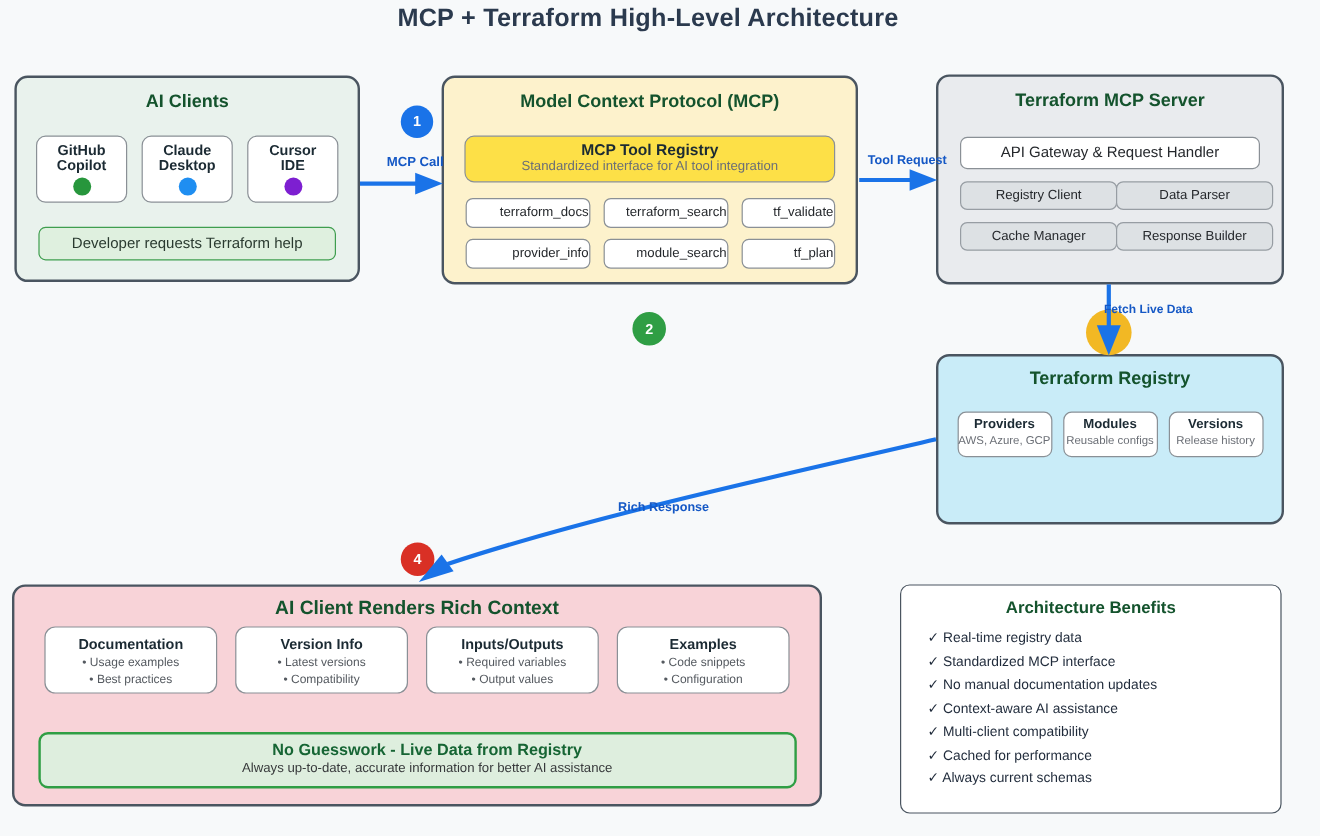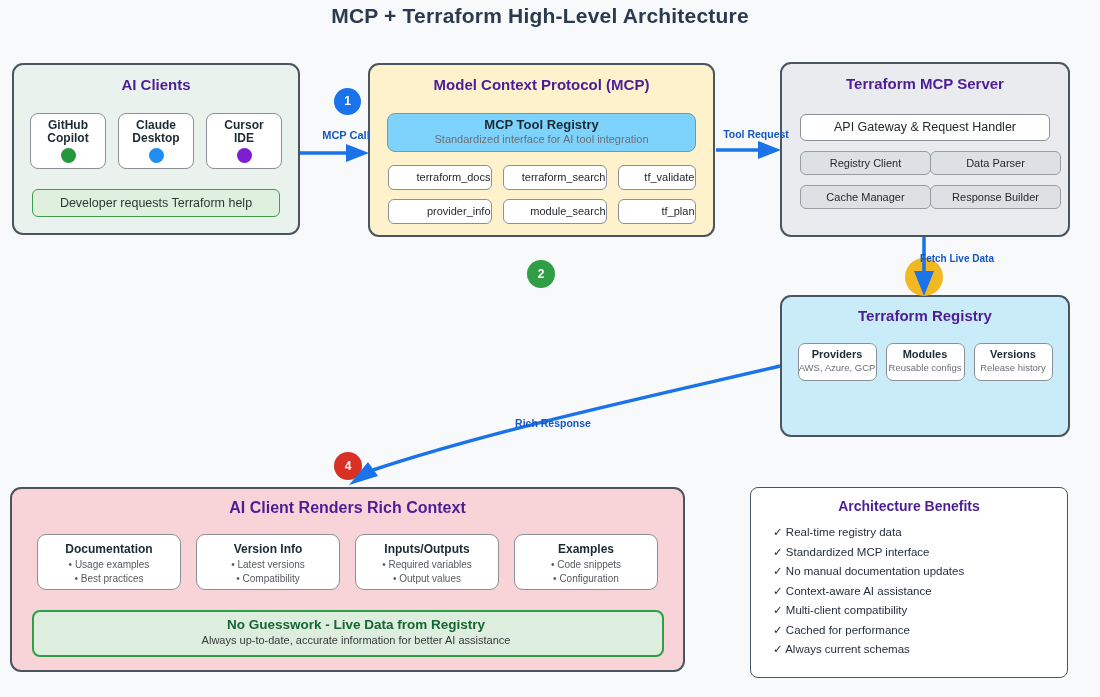--- a/index.html
+++ b/index.html
@@ -4,37 +4,37 @@
 <style>
   * { margin:0; padding:0; box-sizing:border-box; }
   html,body { background:#f7f9fa; }
   body { font-family:"Liberation Sans", sans-serif; }
   #stage { position:relative; width:1100px; height:697px; background:#f7f9fa; overflow:hidden; }
 
   .page-title { position:absolute; top:4px; left:0; width:1080px; text-align:center;
     font-size:21px; font-weight:bold; color:#2b3a4e; letter-spacing:.2px; }
 
   .bigbox { position:absolute; border:2px solid #4a5560; border-radius:11px; }
-  .bigbox-title { text-align:center; font-weight:bold; color:#4c1d95; font-size:15px; padding-top:11px; }
+  .bigbox-title { text-align:center; font-weight:bold; color:#14532d; font-size:15px; padding-top:11px; }
 
   
   #ai-box { left:12px; top:63px; width:288px; height:172px; background:#e9f2ed; }
   .client-row { position:absolute; left:0; top:48px; width:100%; display:flex; justify-content:center; gap:12px; }
   .client-card { width:76px; height:56px; background:#fff; border:1px solid #8a9096; border-radius:8px;
     display:flex; flex-direction:column; align-items:center; justify-content:center; }
   .client-label { font-size:12px; font-weight:bold; color:#1b2a33; text-align:center; line-height:1.12; }
   .dot { width:15px; height:15px; border-radius:50%; margin-top:3px; }
   .dot-0 { background:#27963c; } .dot-1 { background:#1f8ef1; } .dot-2 { background:#7d1fd1; }
   .ai-banner { position:absolute; left:18px; top:124px; width:248px; height:28px; background:#dff0df;
     border:1px solid #3f9e4f; border-radius:6px; text-align:center; line-height:26px;
     font-size:12.5px; color:#2a3a30; }
 
   
   #mcp-box { left:368px; top:63px; width:347px; height:174px; background:#fdf2cc; }
-  .mcp-registry { position:absolute; left:17px; top:48px; width:309px; height:39px; background:#7dd3fc;
+  .mcp-registry { position:absolute; left:17px; top:48px; width:309px; height:39px; background:#fde047;
     border:1px solid #8a9096; border-radius:8px; text-align:center; padding-top:3px; }
   .mcp-registry-title { font-size:13px; font-weight:bold; color:#1b2a33; }
   .mcp-registry-sub { font-size:11px; color:#6b6f76; margin-top:1px; }
   .chip-row { position:absolute; left:0; width:100%; display:flex; justify-content:center; gap:11px; }
   .chip-row.r1 { top:100px; } .chip-row.r2 { top:134px; }
   .chip { background:#fff; border:1px solid #8a9096; border-radius:6px; height:25px; line-height:23px;
     text-align:right; font-size:11px; color:#25282c; }
   .chip.w1 { width:104px; } .chip.w2 { width:104px; } .chip.w3 { width:78px; }
 
   
@@ -52,21 +52,21 @@
     text-align:center; padding-top:4px; }
   .reg-card-title { font-size:11px; font-weight:bold; color:#1b2a33; }
   .reg-card-sub { font-size:9.5px; color:#6b6f76; margin-top:2px; }
   .reg-footer { position:absolute; left:20px; top:94px; width:250px; height:27px; background:#daf0f9;
     border:1px solid #8a9096; border-radius:6px; text-align:center; line-height:25px;
     font-size:12.5px; color:#25282c; }
 
   
   #rich-box { left:10px; top:487px; width:675px; height:185px; background:#f8d3d8; }
   #rich-box .bigbox-title { font-size:16px; padding-top:10px; }
-  .rc-cards { position:absolute; left:0; top:45px; width:100%; display:flex; justify-content:center; gap:15px; }
+  .rc-cards { position:absolute; left:0; top:33px; width:100%; display:flex; justify-content:center; gap:15px; }
   .rc-card { width:144px; height:56px; background:#fff; border:1px solid #8a9096; border-radius:9px;
     text-align:center; padding-top:7px; }
   .rc-card-title { font-size:12px; font-weight:bold; color:#1b2a33; }
   .rc-item { font-size:10px; color:#555a60; margin-top:3px; }
   .rc-item::before { content:"• "; }
   .rc-banner { position:absolute; left:20px; top:121px; width:632px; height:47px; background:#deeede;
     border:2px solid #2f9e44; border-radius:8px; text-align:center; padding-top:5px;padding-left:16px; }
   .rc-banner-title { font-size:13.5px; font-weight:bold; color:#166534; }
   .rc-banner-sub { font-size:11px; color:#37393b; margin-top:2px; }
 

